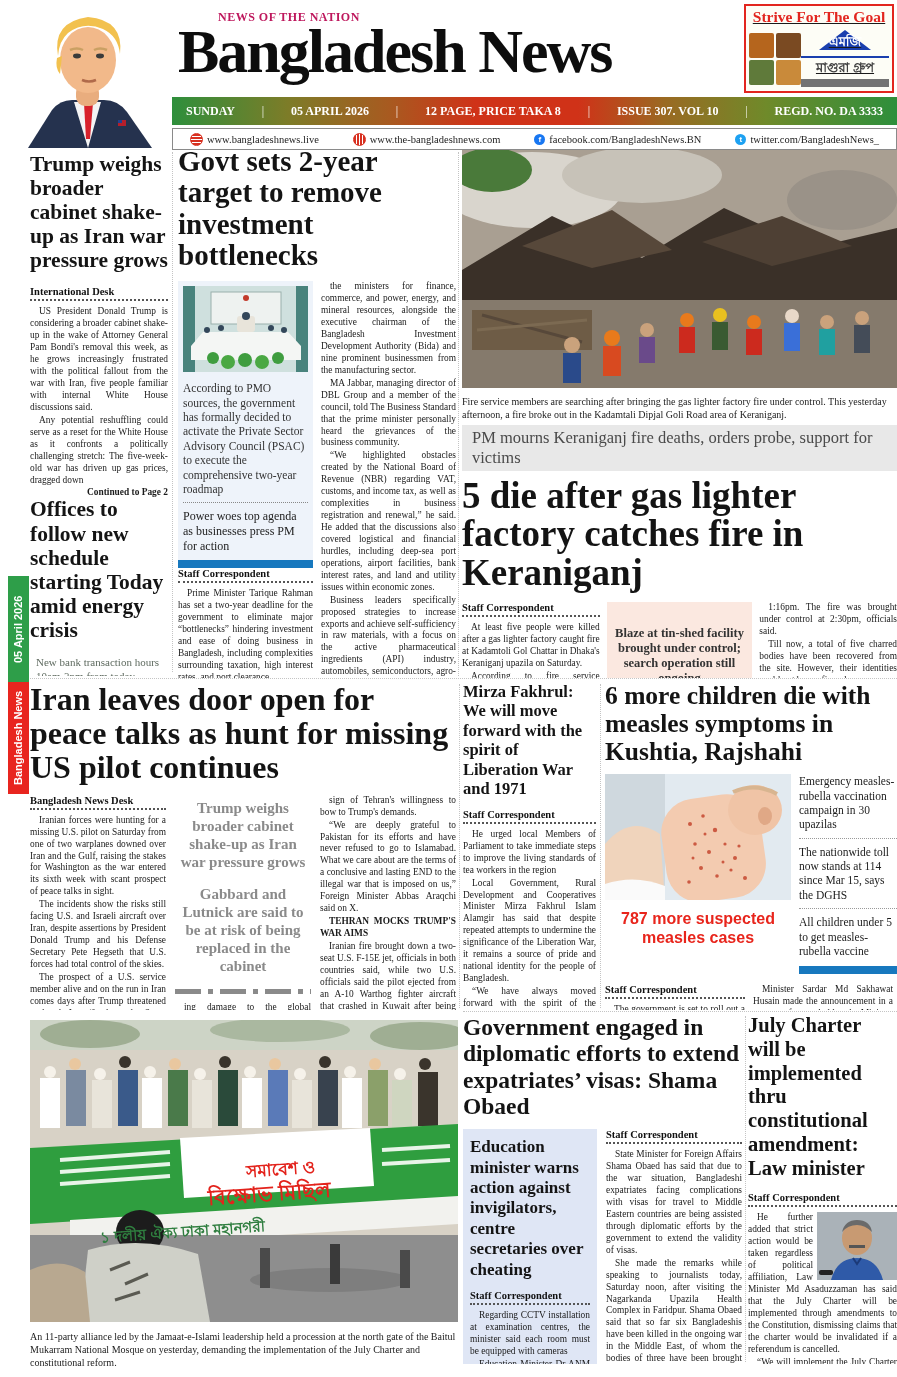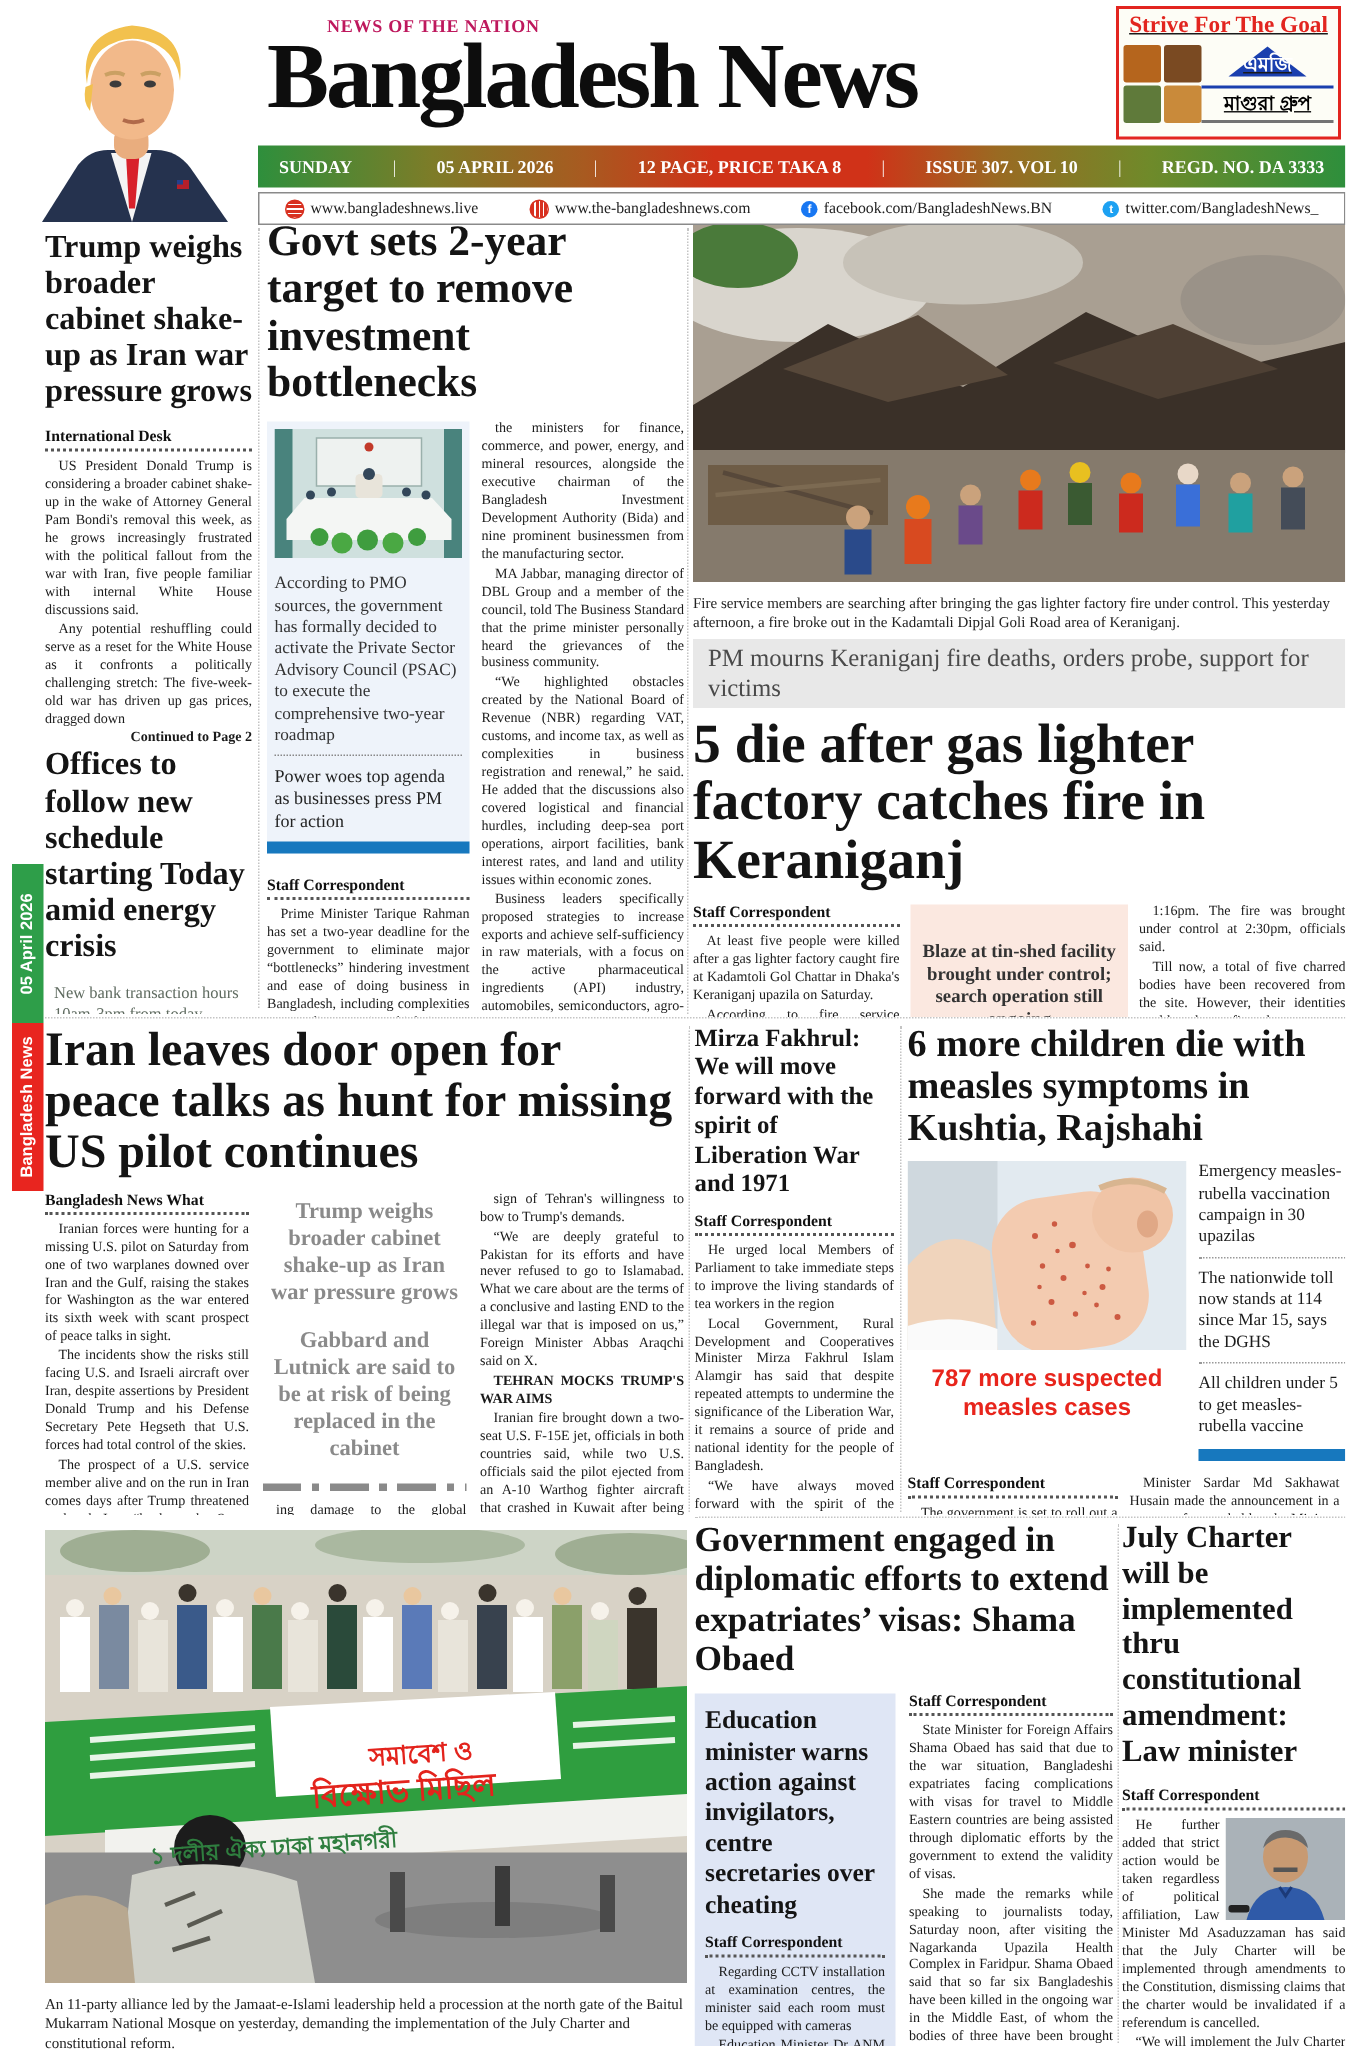--- a/index.html
+++ b/index.html
@@ -16,22 +16,22 @@
         background:#fdfdf6;box-sizing:border-box;padding:2px 3px;text-decoration:underline;}
   .ad-slogan{font:bold 15.5px "Liberation Serif",serif;color:#e2251f;text-align:center;}
   .ad-body{display:flex;margin-top:4px;align-items:center;}
   .ad-collage{width:52px;height:52px;display:grid;grid-template-columns:1fr 1fr;gap:2px;}
   .ad-collage div{border-radius:2px;}
   .ad-logo{flex:1;text-align:center;color:#1a3fae;}
   .ad-logo .tri{width:0;height:0;margin:0 auto;border-left:26px solid transparent;
         border-right:26px solid transparent;border-bottom:20px solid #1a3fae;position:relative;}
   .ad-logo-top{font:bold 13px "Liberation Sans",sans-serif;color:#fff;position:relative;
         margin-top:-18px;z-index:2;}
-  .ad-logo-bottom{font:bold 13px "Liberation Sans",sans-serif;color:#000000;
-        border-top:2px solid #1a3fae;border-bottom:2px solid #737373;margin-top:3px;}
+  .ad-logo-bottom{font:bold 13px "Liberation Sans",sans-serif;color:#404040;
+        border-top:2px solid #1a3fae;border-bottom:8px solid #737373;margin-top:3px;}
   .date-bar{position:absolute;left:172px;top:97px;width:725px;height:28px;display:flex;
         align-items:center;justify-content:space-between;padding:0 14px;box-sizing:border-box;
         color:#fff;font:bold 12px "Liberation Serif",serif;
         background:linear-gradient(90deg,#2e8f3c 0%,#7d7c28 16%,#a85a20 30%,#d03218 42%,#d03218 56%,#9a6a22 68%,#6f8a2a 82%,#2e8f3c 100%);}
   .date-sep{color:#fff;font-weight:normal;opacity:.9;}
   .social-bar{position:absolute;left:172px;top:128px;width:725px;height:22px;border:1px solid #8a8a8a;
         box-sizing:border-box;display:flex;align-items:center;justify-content:space-around;
         font:10.5px "Liberation Serif",serif;color:#222;background:#fff;}
   .social-item{display:flex;align-items:center;gap:4px;cursor:pointer;}
   .dot-icon{width:11px;height:11px;border-radius:50%;display:inline-flex;align-items:center;
@@ -51,21 +51,21 @@
   
   .left-col{position:absolute;left:30px;top:152px;width:138px;height:524px;overflow:hidden;}
   .left-col h1{font-size:21.5px;line-height:1.12;font-weight:bold;margin:0 0 14px 0;}
   .offices-h{font-size:22px;line-height:1.1;margin:16px 0 8px 0;}
   .office-bullet{font-size:11px;line-height:1.25;color:#5f6b60;margin:0 0 10px 6px;}
   
   .center-col{position:absolute;left:178px;top:146px;width:278px;height:532px;overflow:hidden;}
   .center-col h1{font-size:29px;line-height:1.08;font-weight:bold;margin:0 0 10px 0;}
   .govt-cols{display:flex;gap:8px;}
   .govt-c{width:135px;}
-  .psac-box{background:#eef3fa;border-bottom:8px solid #1778be;padding:5px 5px 6px 5px;margin-bottom:16px;}
+  .psac-box{background:#eef3fa;border-bottom:8px solid #1778be;padding:5px 5px 6px 5px;margin-bottom:0;}
   .psac-box .cap{font-size:11.5px;line-height:1.25;color:#333;margin-top:5px;}
   .psac-box .dots{border-top:1px dotted #888;margin:6px 0;}
   .psac-box .sub{font-size:12px;line-height:1.25;color:#222;}
   
   .fire-col{position:absolute;left:462px;top:150px;width:435px;height:528px;overflow:hidden;}
   .fire-caption{font-size:10px;line-height:1.3;margin:3px 0 4px 0;color:#222;}
   .fire-kicker{background:#e8e8e8;color:#4a4a4a;font-size:16.5px;padding:3px 10px;margin:2px 0 6px 0;}
   .fire-col h1{font-size:37px;line-height:1.04;font-weight:bold;margin:0 0 10px 0;}
   .fire-cols{display:flex;gap:7px;}
   .fire-c{width:138px;}
@@ -316,21 +316,21 @@
   <div class="hsep" style="left:30px;top:678px;width:867px;"></div>
   <div class="vsep" style="left:459px;top:684px;height:324px;"></div>
   <div class="vsep" style="left:600px;top:684px;height:324px;"></div>
   <div class="hsep" style="left:463px;top:1011px;width:434px;"></div>
   <div class="vsep" style="left:745px;top:1016px;height:346px;"></div>
 
   <div class="iran-block">
     <h1 class="h-serif">Iran leaves door open for peace talks as hunt for missing US pilot continues</h1>
     <div class="iran-cols">
       <div class="iran-c body-text">
-        <div class="byline">Bangladesh News What</div>
+        <div class="byline">Bangladesh News Desk</div>
         <p>Iranian forces were hunting for a missing U.S. pilot on Saturday from one of two warplanes downed over Iran and the Gulf, raising the stakes for Washington as the war entered its sixth week with scant prospect of peace talks in sight.</p>
         <p>The incidents show the risks still facing U.S. and Israeli aircraft over Iran, despite assertions by President Donald Trump and his Defense Secretary Pete Hegseth that U.S. forces had total control of the skies.</p>
         <p>The prospect of a U.S. service member alive and on the run in Iran comes days after Trump threatened to bomb Iran “back to the Stone Ages” in a conflict that has low public support among Americans and threatens last-</p>
       </div>
       <div class="iran-c body-text">
         <div class="pull-quote">Trump weighs broader cabinet shake-up as Iran war pressure grows</div>
         <div class="pull-quote">Gabbard and Lutnick are said to be at risk of being replaced in the cabinet</div>
         <div class="dash-div"></div>
         <p>ing damage to the global economy.</p>
 

